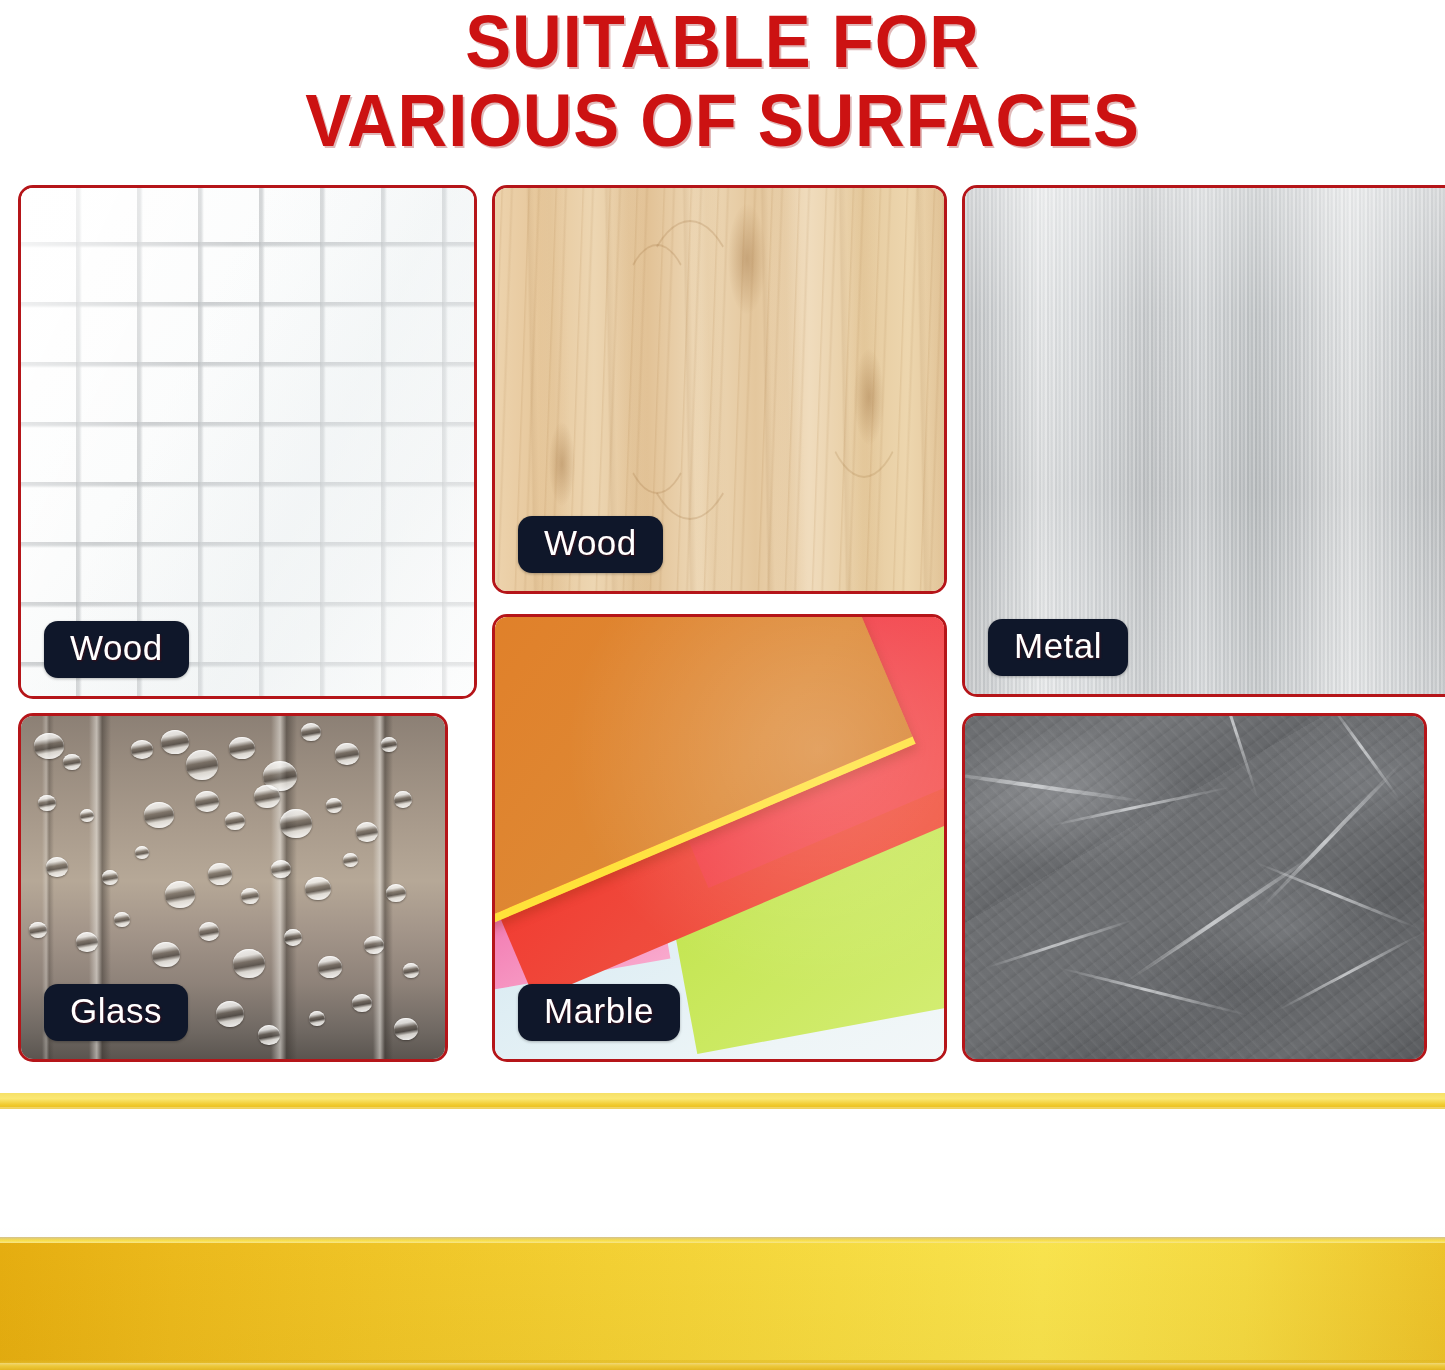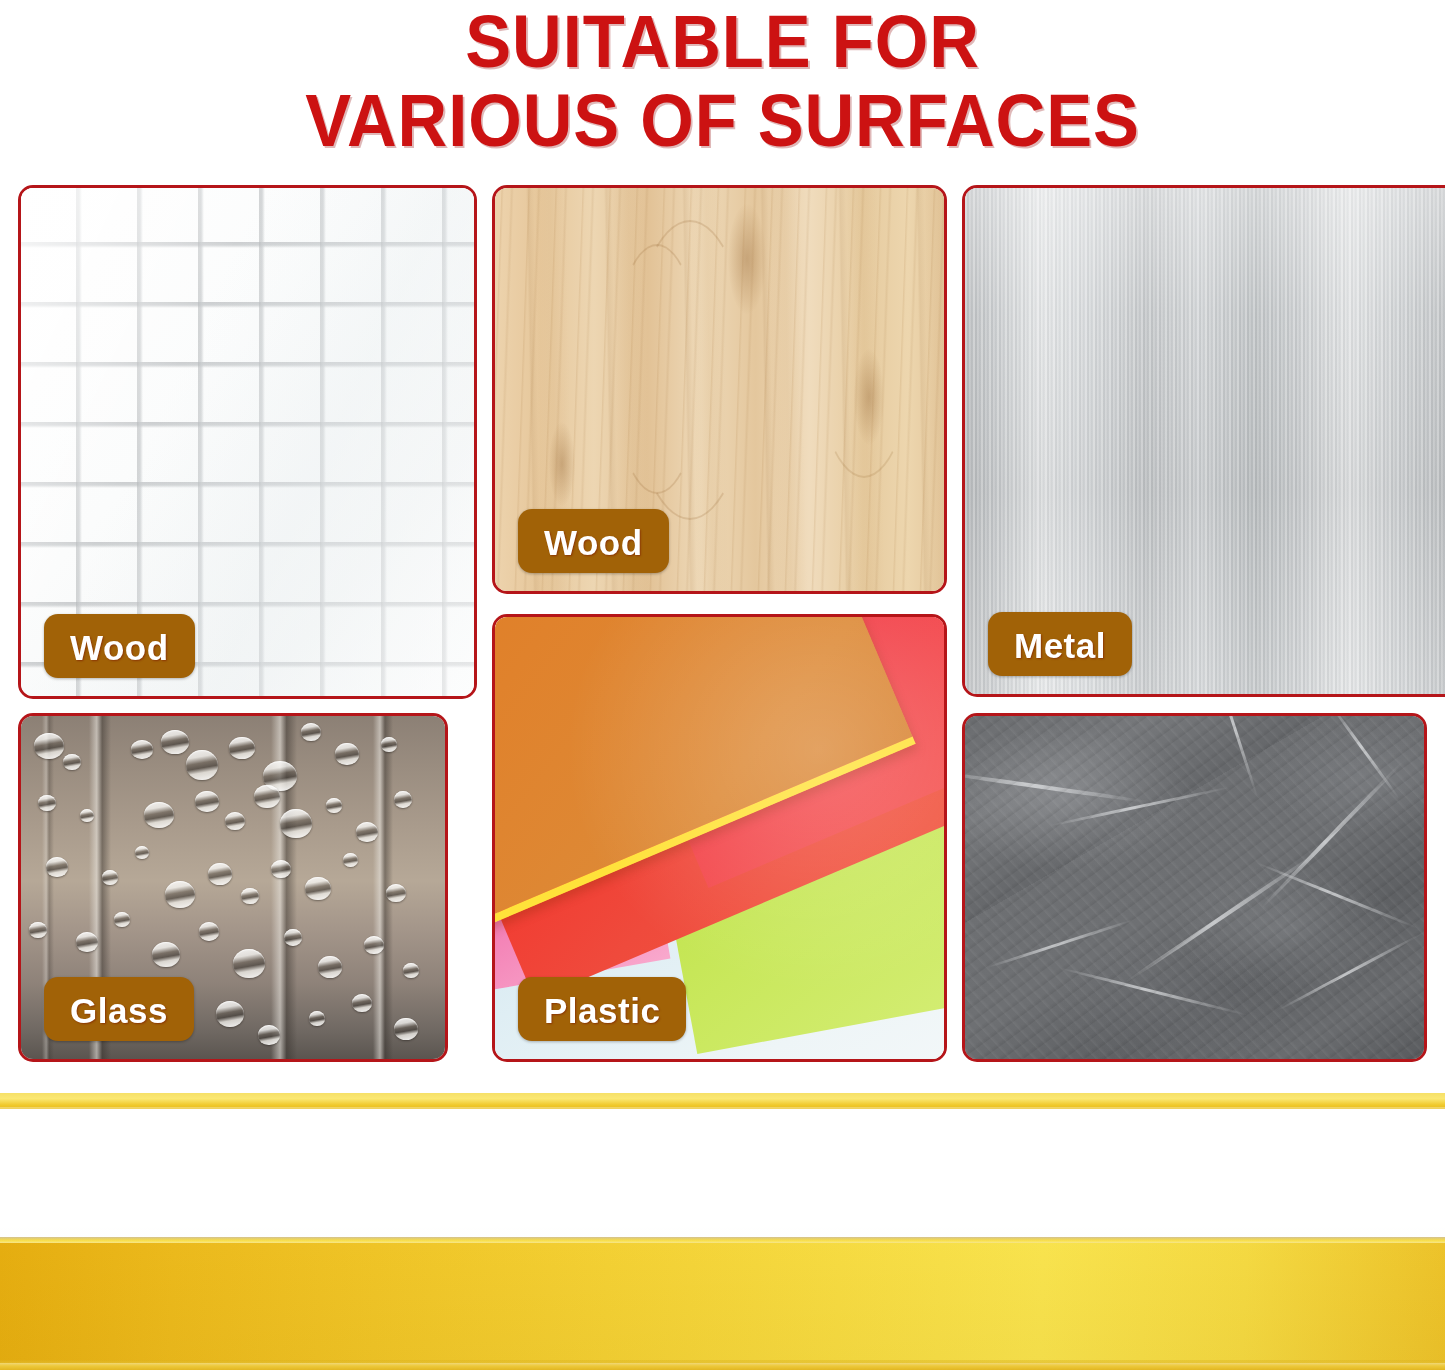--- a/index.html
+++ b/index.html
@@ -39,26 +39,26 @@
     background:#fff;
   }
   .panel-inner{
     position:absolute; inset:0;
   }
 
   
   .badge{
     position:absolute;
     left:23px; bottom:18px;
-    background:#a16207;
+    background:#0f172a;
     color:#ffffff;
     border-radius:14px;
-    padding:13px 26px 9px 26px;
+    padding:6px 26px 9px 26px;
     font-size:35px;
-    font-weight:bold;
+    font-weight:normal;
     line-height:42px;
     letter-spacing:0.5px;
     text-shadow:1px 1px 2px rgba(110,0,0,0.45);
     z-index:9;
     box-shadow:0 1px 3px rgba(0,0,0,0.28);
     white-space:nowrap;
   }
 
   
   #p-tiles{ left:18px; top:185px; width:459px; height:514px; }
@@ -366,21 +366,21 @@
 <div class="panel" id="p-plastic">
   <div class="panel-inner plastic-bg">
     <div class="sheet sheet-blue"></div>
     <div class="sheet sheet-green"></div>
     <div class="sheet sheet-pink"></div>
     <div class="sheet sheet-red"></div>
     <div class="sheet sheet-magenta"></div>
     <div class="sheet sheet-orange"></div>
     <div class="plastic-glow"></div>
   </div>
-  <div class="badge">Plastic</div>
+  <div class="badge">Marble</div>
 </div>
 
 <div class="panel" id="p-marble">
   <div class="panel-inner">
     <div class="marble-bg"></div>
     <div class="vein" style="left:-6%; top:20%; width:46%; height:4px; transform:rotate(8deg);"></div>
     <div class="vein" style="left:18%; top:26%; width:40%; height:3px; transform:rotate(-12deg);"></div>
     <div class="vein" style="left:44%; top:4%;  width:30%; height:3px; transform:rotate(72deg);"></div>
     <div class="vein" style="left:58%; top:34%; width:44%; height:4px; transform:rotate(-46deg);"></div>
     <div class="vein" style="left:30%; top:58%; width:52%; height:4px; transform:rotate(-34deg);"></div>

